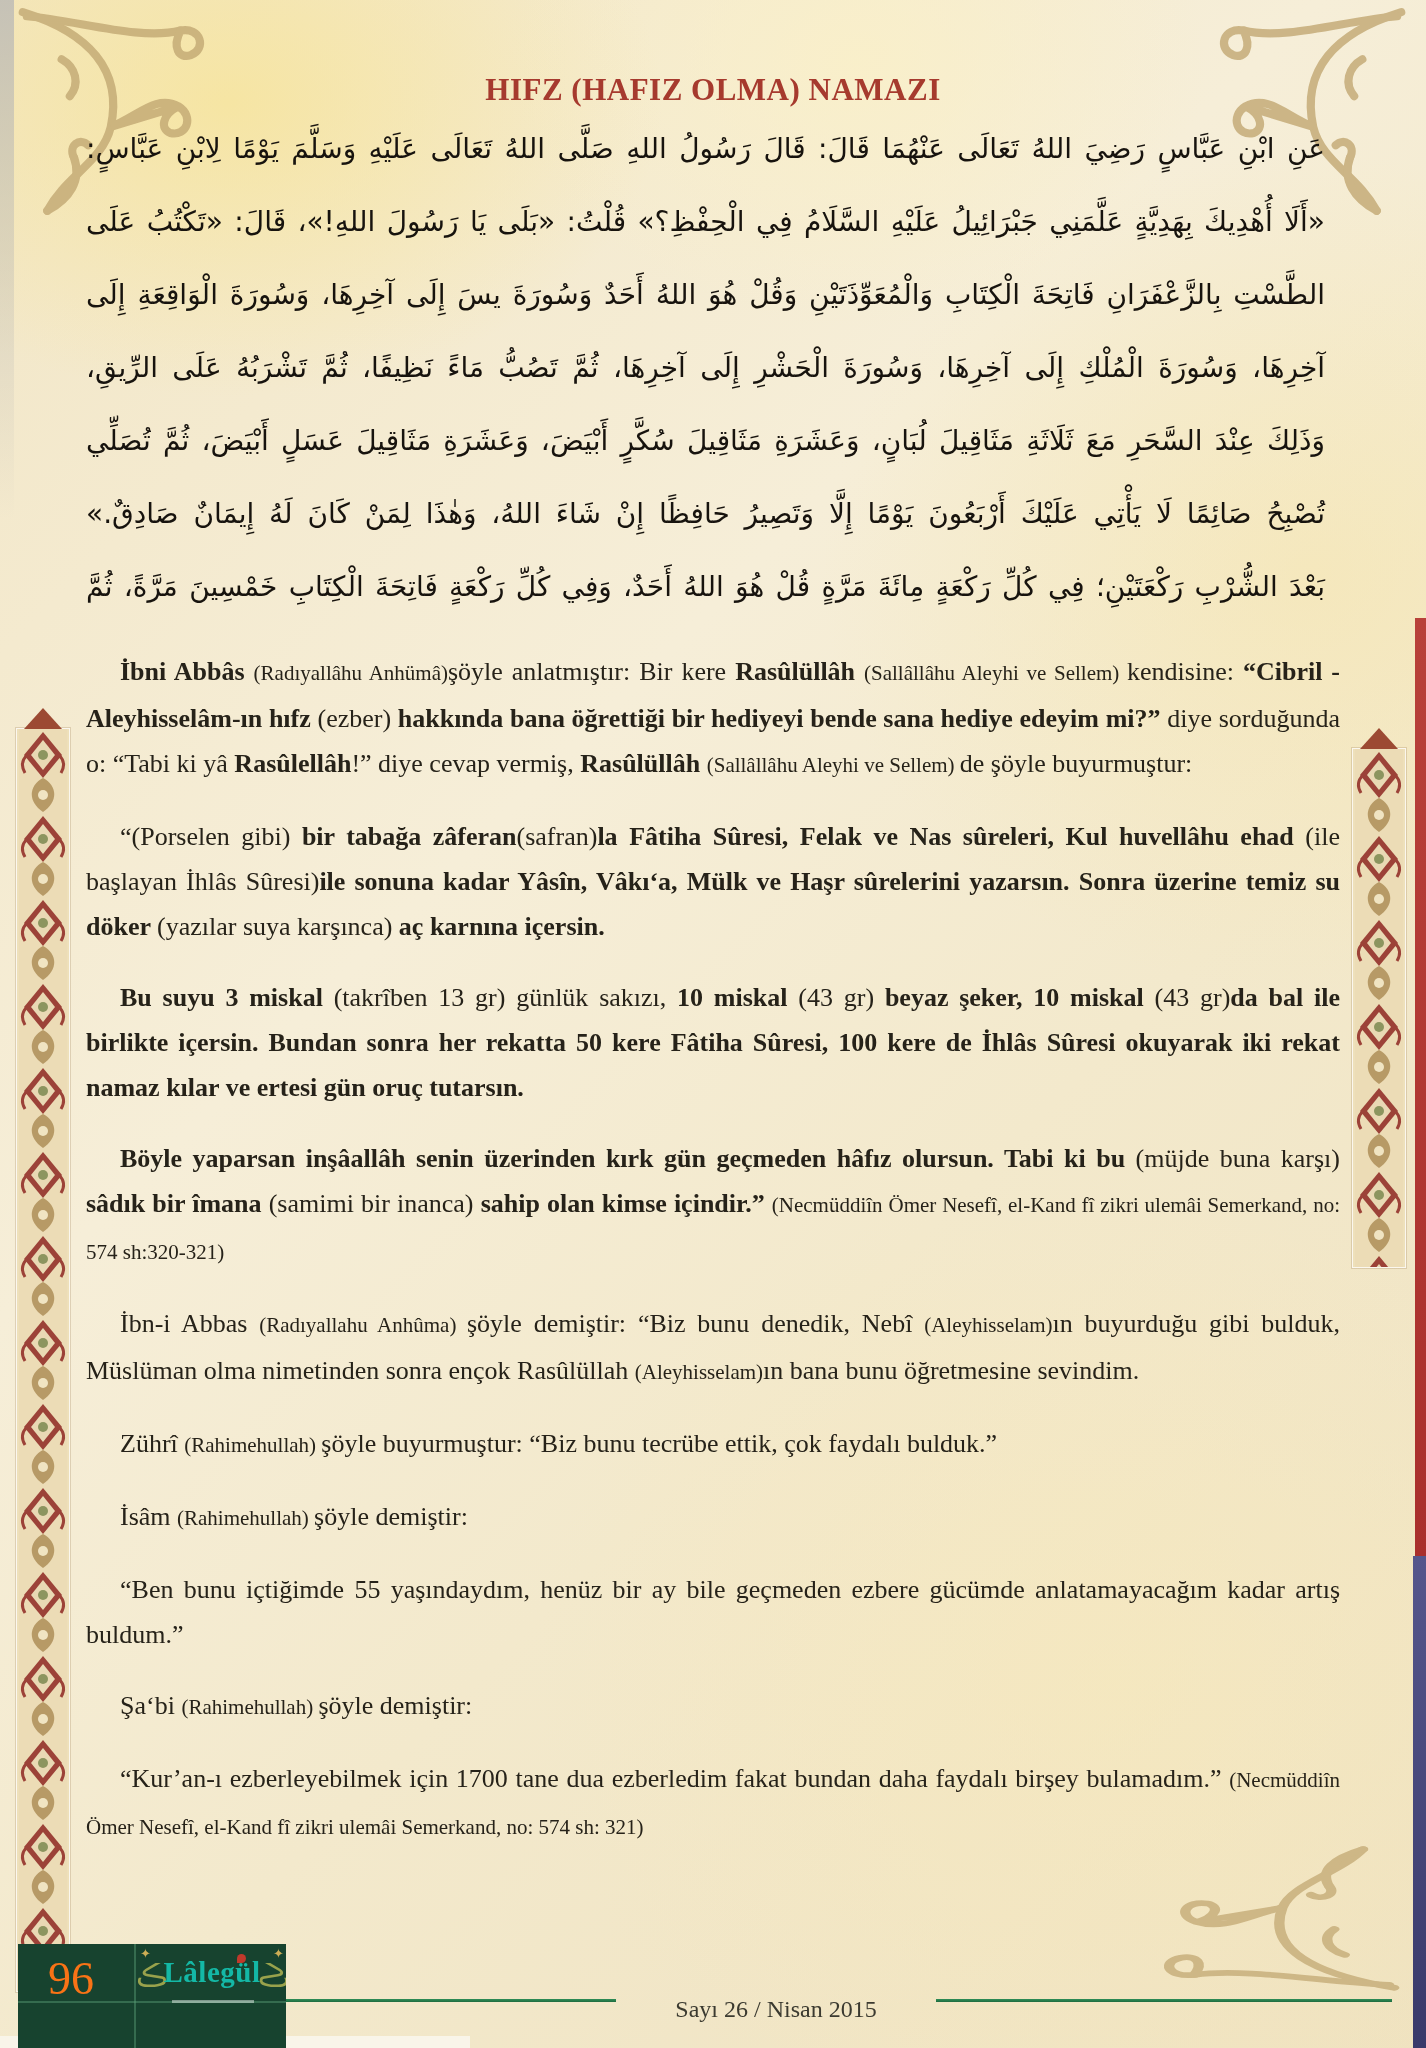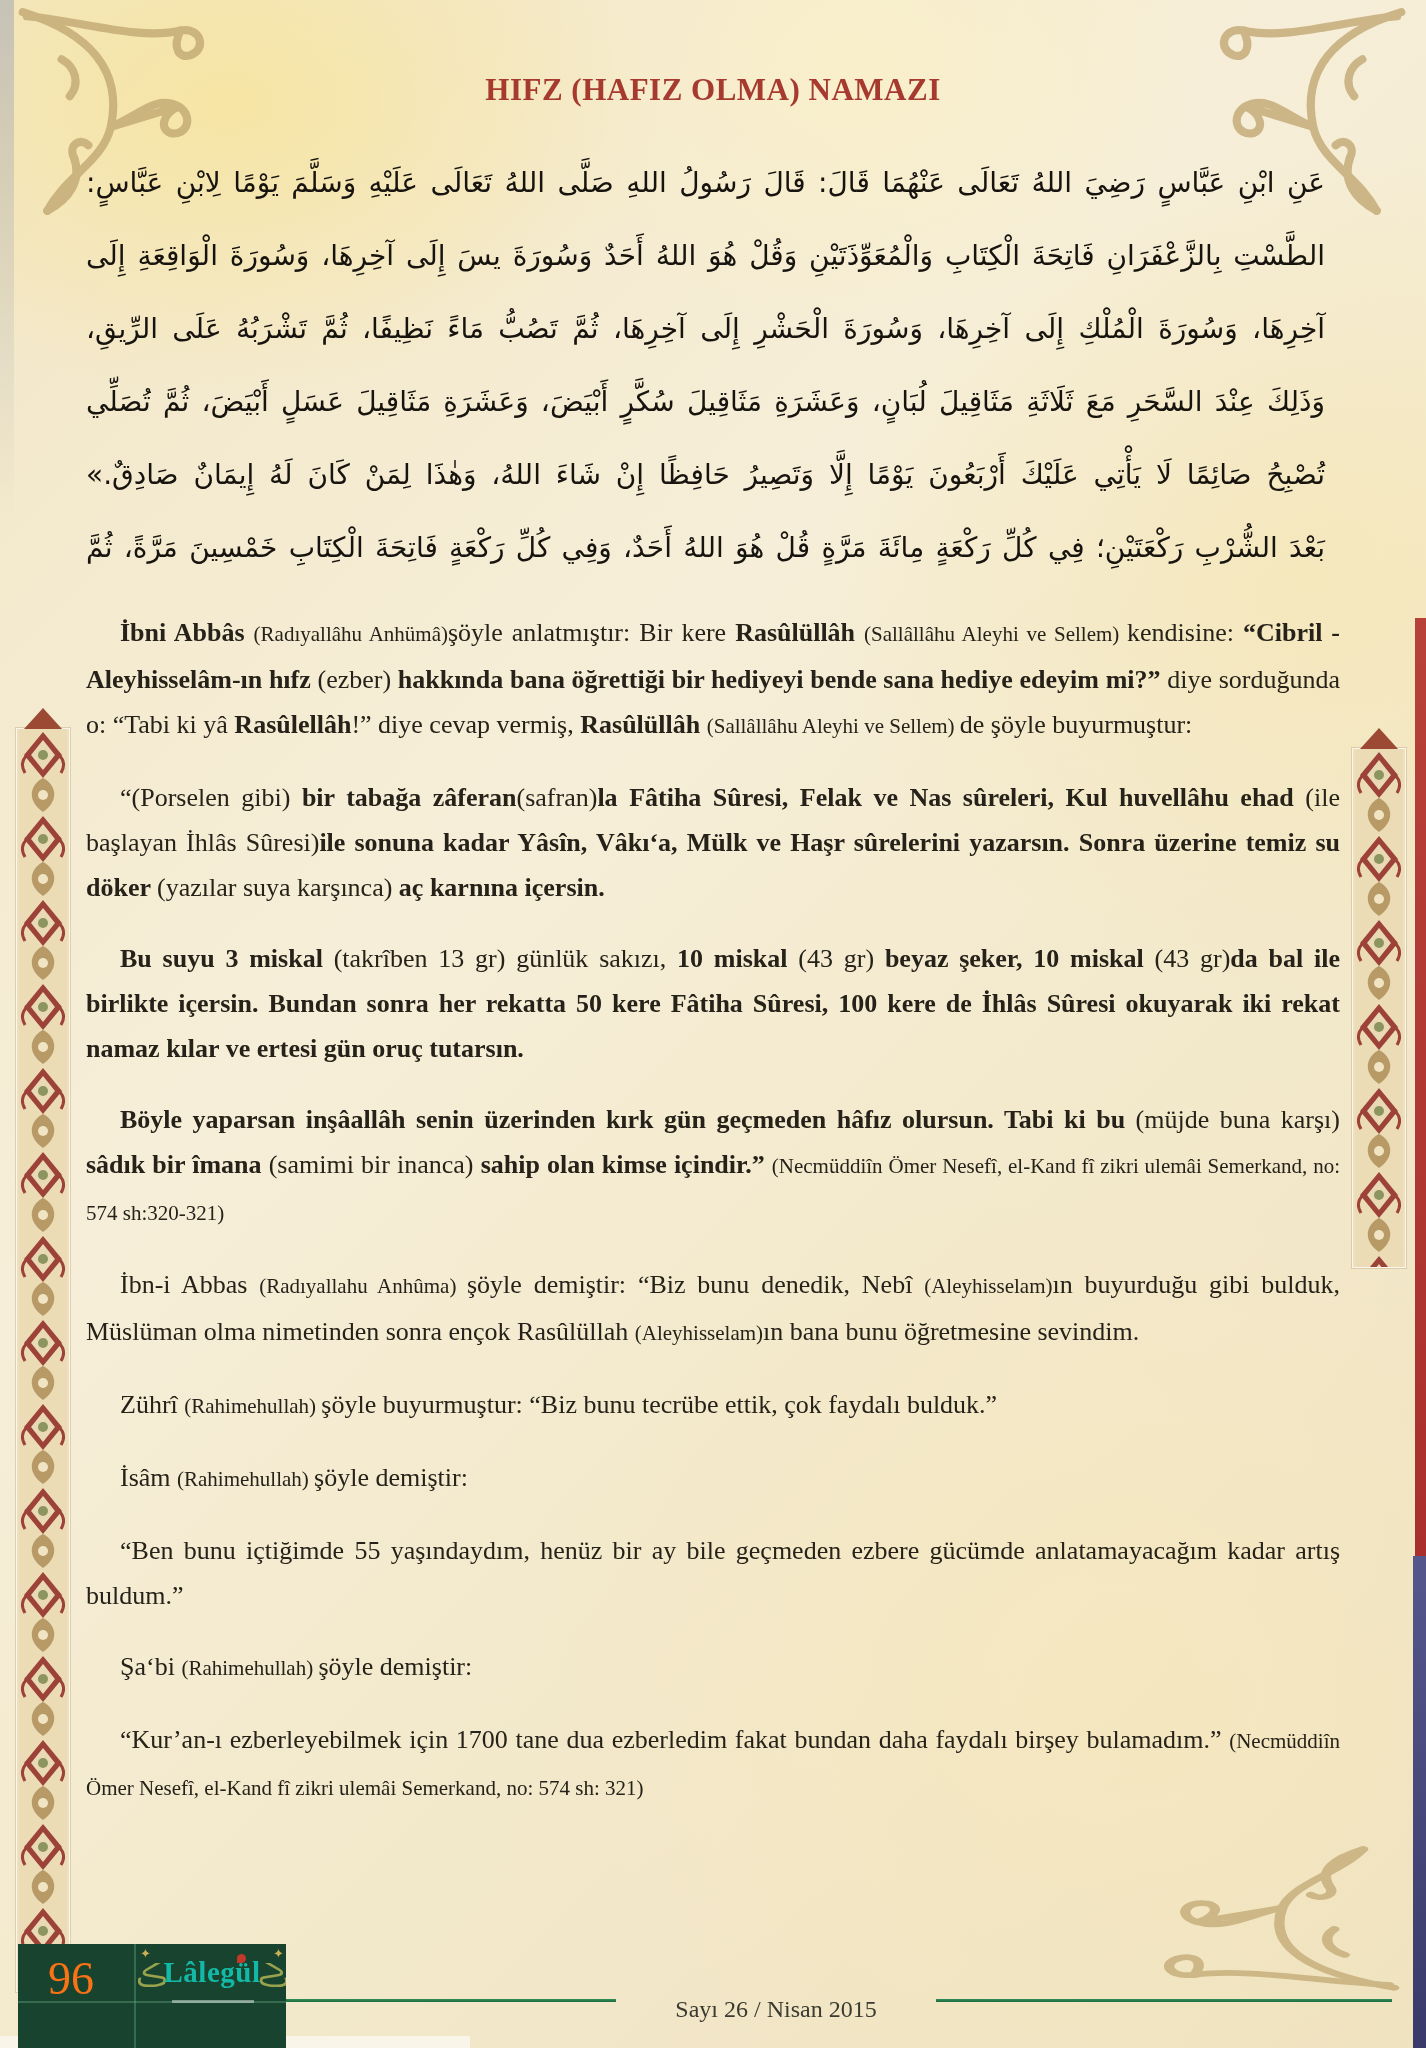--- a/index.html
+++ b/index.html
@@ -31,21 +31,21 @@
   .strip{position:absolute;width:52px;background:#eee0ba;border:1px solid rgba(255,255,255,.75);
     box-shadow:0 0 0 1px rgba(150,120,80,.25);}
   .strip:before{content:"";position:absolute;top:-21px;left:7px;
     border-left:19px solid transparent;border-right:19px solid transparent;border-bottom:21px solid #9c4a33;}
   .strip svg{display:block;width:52px;}
   .strip-left{left:16px;top:728px;height:1262px;}
   .strip-right{left:1352px;top:748px;height:518px;}
 
   
   .content{position:relative;padding:58px 86px 0 86px;}
-  .title{margin:14px 0 38px 0;text-align:center;font-size:31px;font-weight:bold;
+  .title{margin:14px 0 4px 0;text-align:center;font-size:31px;font-weight:bold;
     letter-spacing:.5px;color:#a63a2e;}
   .arabic{direction:rtl;font-family:"DejaVu Sans", sans-serif;font-size:28px;color:#17130e;margin:2px 15px 26px 0;}
   .ar-line{line-height:73px;text-align:justify;text-align-last:justify;white-space:normal;}
 
   .body-text{font-size:26px;line-height:45px;text-align:justify;}
   .para{margin:0 0 26px 0;text-indent:34px;}
   .para .b{font-weight:bold;margin-top:24px;}
   .para .i{font-family:"Liberation Serif",serif;}
   .para .s{font-size:21px;}
 
@@ -147,20 +147,21 @@
         <use href="#strip-motif" y="336"></use>
         <use href="#strip-motif" y="420"></use>
         <use href="#strip-motif" y="504"></use>
       </svg>
   </div>
 
   <div class="content">
     <h1 class="title">HIFZ (HAFIZ OLMA) NAMAZI</h1>
     <div class="arabic">
         <div class="ar-line">عَنِ ابْنِ عَبَّاسٍ رَضِيَ اللهُ تَعَالَى عَنْهُمَا قَالَ: قَالَ رَسُولُ اللهِ صَلَّى اللهُ تَعَالَى عَلَيْهِ وَسَلَّمَ يَوْمًا لِابْنِ عَبَّاسٍ:</div>
+        <div class="ar-line">«أَلَا أُهْدِيكَ بِهَدِيَّةٍ عَلَّمَنِي جَبْرَائِيلُ عَلَيْهِ السَّلَامُ فِي الْحِفْظِ؟» قُلْتُ: «بَلَى يَا رَسُولَ اللهِ!»، قَالَ: «تَكْتُبُ عَلَى</div>
         <div class="ar-line">الطَّسْتِ بِالزَّعْفَرَانِ فَاتِحَةَ الْكِتَابِ وَالْمُعَوِّذَتَيْنِ وَقُلْ هُوَ اللهُ أَحَدٌ وَسُورَةَ يسَ إِلَى آخِرِهَا، وَسُورَةَ الْوَاقِعَةِ إِلَى</div>
         <div class="ar-line">آخِرِهَا، وَسُورَةَ الْمُلْكِ إِلَى آخِرِهَا، وَسُورَةَ الْحَشْرِ إِلَى آخِرِهَا، ثُمَّ تَصُبُّ مَاءً نَظِيفًا، ثُمَّ تَشْرَبُهُ عَلَى الرِّيقِ،</div>
         <div class="ar-line">وَذَلِكَ عِنْدَ السَّحَرِ مَعَ ثَلَاثَةِ مَثَاقِيلَ لُبَانٍ، وَعَشَرَةِ مَثَاقِيلَ سُكَّرٍ أَبْيَضَ، وَعَشَرَةِ مَثَاقِيلَ عَسَلٍ أَبْيَضَ، ثُمَّ تُصَلِّي</div>
         <div class="ar-line">تُصْبِحُ صَائِمًا لَا يَأْتِي عَلَيْكَ أَرْبَعُونَ يَوْمًا إِلَّا وَتَصِيرُ حَافِظًا إِنْ شَاءَ اللهُ، وَهٰذَا لِمَنْ كَانَ لَهُ إِيمَانٌ صَادِقٌ.»</div>
         <div class="ar-line">بَعْدَ الشُّرْبِ رَكْعَتَيْنِ؛ فِي كُلِّ رَكْعَةٍ مِائَةَ مَرَّةٍ قُلْ هُوَ اللهُ أَحَدٌ، وَفِي كُلِّ رَكْعَةٍ فَاتِحَةَ الْكِتَابِ خَمْسِينَ مَرَّةً، ثُمَّ</div>
       </div>
     <div class="body-text">
         <p class="para"><span class="b">İbni Abbâs </span><span class="i s">(Radıyallâhu Anhümâ)</span><span>şöyle anlatmıştır: Bir kere </span><span class="b">Rasûlüllâh </span><span class="i s">(Sallâllâhu Aleyhi ve Sellem) </span><span>kendisine: </span><span class="b">“Cibril -Aleyhisselâm-ın hıfz </span><span>(ezber) </span><span class="b">hakkında bana öğrettiği bir hediyeyi bende sana hediye edeyim mi?” </span><span>diye sorduğunda o: “Tabi ki yâ </span><span class="b">Rasûlellâh</span><span>!” diye cevap vermiş, </span><span class="b">Rasûlüllâh </span><span class="i s">(Sallâllâhu Aleyhi ve Sellem) </span><span>de şöyle buyurmuştur:</span></p>
         <p class="para"><span>“(Porselen gibi) </span><span class="b">bir tabağa zâferan</span><span>(safran)</span><span class="b">la Fâtiha Sûresi, Felak ve Nas sûreleri, Kul huvellâhu ehad </span><span>(ile başlayan İhlâs Sûresi)</span><span class="b">ile sonuna kadar Yâsîn, Vâkı‘a, Mülk ve Haşr sûrelerini yazarsın. Sonra üzerine temiz su döker </span><span>(yazılar suya karşınca) </span><span class="b">aç karnına içersin.</span></p>
         <p class="para"><span class="b">Bu suyu 3 miskal </span><span>(takrîben 13 gr) </span><span>günlük sakızı, </span><span class="b">10 miskal </span><span>(43 gr) </span><span class="b">beyaz şeker, 10 miskal </span><span>(43 gr)</span><span class="b">da bal ile birlikte içersin. Bundan sonra her rekatta 50 kere Fâtiha Sûresi, 100 kere de İhlâs Sûresi okuyarak iki rekat namaz  kılar ve ertesi gün oruç tutarsın.</span></p>

